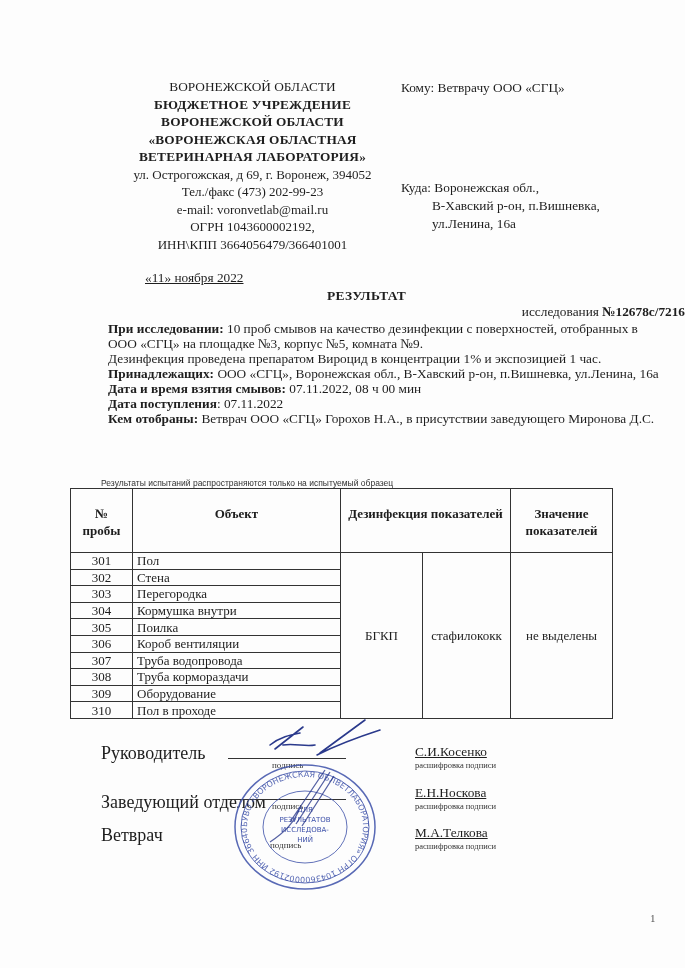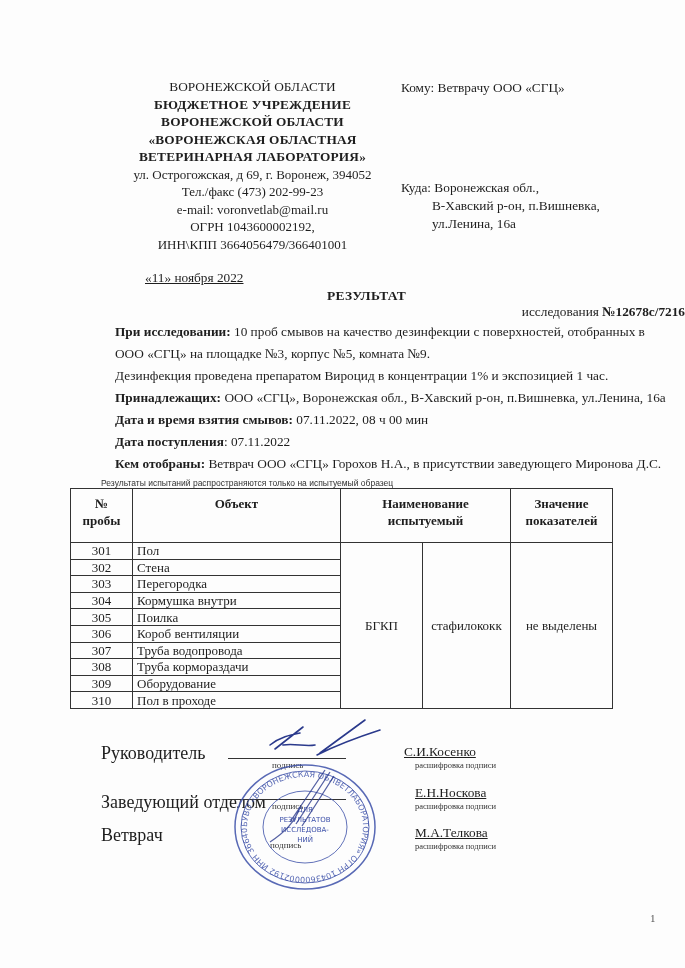--- a/index.html
+++ b/index.html
@@ -12,29 +12,29 @@
   .hdr-left { left: 100px; top: 78px; width: 305px; font-size: 13.3px; line-height: 17.5px; }
   .hdr-left .line { display: block; white-space: nowrap; }
   .hdr-left .bold { font-weight: bold; letter-spacing: 0.2px; }
   .hdr-left .contact { font-size: 13px; }
   .kому { left: 401px; top: 80px; font-size: 13.3px; }
   .kuda { left: 401px; top: 179px; font-size: 13.3px; line-height: 18px; }
   .kuda .ind { padding-left: 31px; display: block; }
   .date { left: 145px; top: 270px; font-size: 13.3px; text-decoration: underline; }
   .result-title { left: 0; width: 685px; top: 288px; font-size: 13.5px; font-weight: bold; text-align: center; padding-left: 48px; box-sizing: border-box; letter-spacing: 0.3px;}
   .study-no { left: 0; width: 685px; top: 304px; font-size: 13.3px; text-align: right; padding-left: 68px; box-sizing: border-box; }
-  .body-text { left: 115px; top: 321px; width: 560px; font-size: 13.3px; line-height: 22px; }
+  .body-text { left: 108px; top: 321px; width: 560px; font-size: 13.3px; line-height: 15px; }
   .body-text p { margin: 0; }
   .note { left: 101px; top: 478px; font-size: 8.5px; font-family: "Liberation Sans", sans-serif; color:#333; }
   table.res {
     position: absolute; left: 70px; top: 488px; width: 542px; border-collapse: collapse;
     font-size: 13px; table-layout: fixed;
   }
   table.res td, table.res th { border: 1px solid #333; padding: 0 4px; }
-  table.res th { font-weight: bold; vertical-align: top; height: 47px; font-size: 13px; line-height: 17px; padding-top: 6px; }
+  table.res th { font-weight: bold; vertical-align: top; height: 47px; font-size: 13px; line-height: 17px; padding-top: 16px; }
   table.res td { height: 15.6px; line-height: 15px; padding-top: 0; padding-bottom: 0; }
   table.res td.num { text-align: center; }
   table.res td.merged { text-align: center; vertical-align: middle; }
   .sig-label { font-size: 18px; }
   .sig-line { border-top: 1px solid #333; }
   .sig-sub { font-size: 9px; font-family: "Liberation Serif", serif; color: #333; }
   .sig-name { font-size: 13.3px; text-decoration: underline; }
   .sig-decode { font-size: 8.5px; color: #333; }
   .pagenum { left: 650px; top: 912px; font-size: 11px; color: #555; }
   .stamp { left: 230px; top: 762px; width: 150px; height: 130px; }
@@ -86,21 +86,21 @@
     <col style="width:62px">
       <col style="width:208px">
       <col style="width:82px">
       <col style="width:88px">
       <col style="width:102px">
   </colgroup>
   <thead>
     <tr>
       <th class="center">№ пробы</th>
       <th class="center">Объект</th>
-      <th class="center" colspan="2">Наименование испытуемый</th>
+      <th class="center" colspan="2">Дезинфекция показателей</th>
       <th class="center">Значение показателей</th>
     </tr>
   </thead>
   <tbody>
     <tr>
       <td class="num">301</td>
       <td>Пол</td>
       <td class="merged" rowspan="10">БГКП</td>
       <td class="merged" rowspan="10">стафилококк</td>
       <td class="merged" rowspan="10">не выделены</td>
@@ -140,21 +140,21 @@
     <tr>
         <td class="num">310</td>
         <td>Пол в проходе</td>
       </tr>
   </tbody>
 </table>
 
 <div class="abs sig-label" style="left:101px; top:743px;">Руководитель</div>
 <div class="abs sig-line" style="left:228px; top:758px; width:118px;"></div>
 <div class="abs sig-sub" style="left:272px; top:760px;">подпись</div>
-<div class="abs sig-name" style="left:404px; top:744px;">С.И.Косенко</div>
+<div class="abs sig-name" style="left:415px; top:744px;">С.И.Косенко</div>
 <div class="abs sig-decode" style="left:415px; top:760px;">расшифровка подписи</div>
 
 <div class="abs sig-label" style="left:101px; top:792px;">Заведующий отделом</div>
 <div class="abs sig-line" style="left:228px; top:799px; width:118px;"></div>
 <div class="abs sig-sub" style="left:272px; top:801px;">подпись</div>
 <div class="abs sig-name" style="left:415px; top:785px;">Е.Н.Носкова</div>
 <div class="abs sig-decode" style="left:415px; top:801px;">расшифровка подписи</div>
 
 <div class="abs sig-label" style="left:101px; top:825px;">Ветврач</div>
 <div class="abs sig-sub" style="left:270px; top:840px;">подпись</div>

